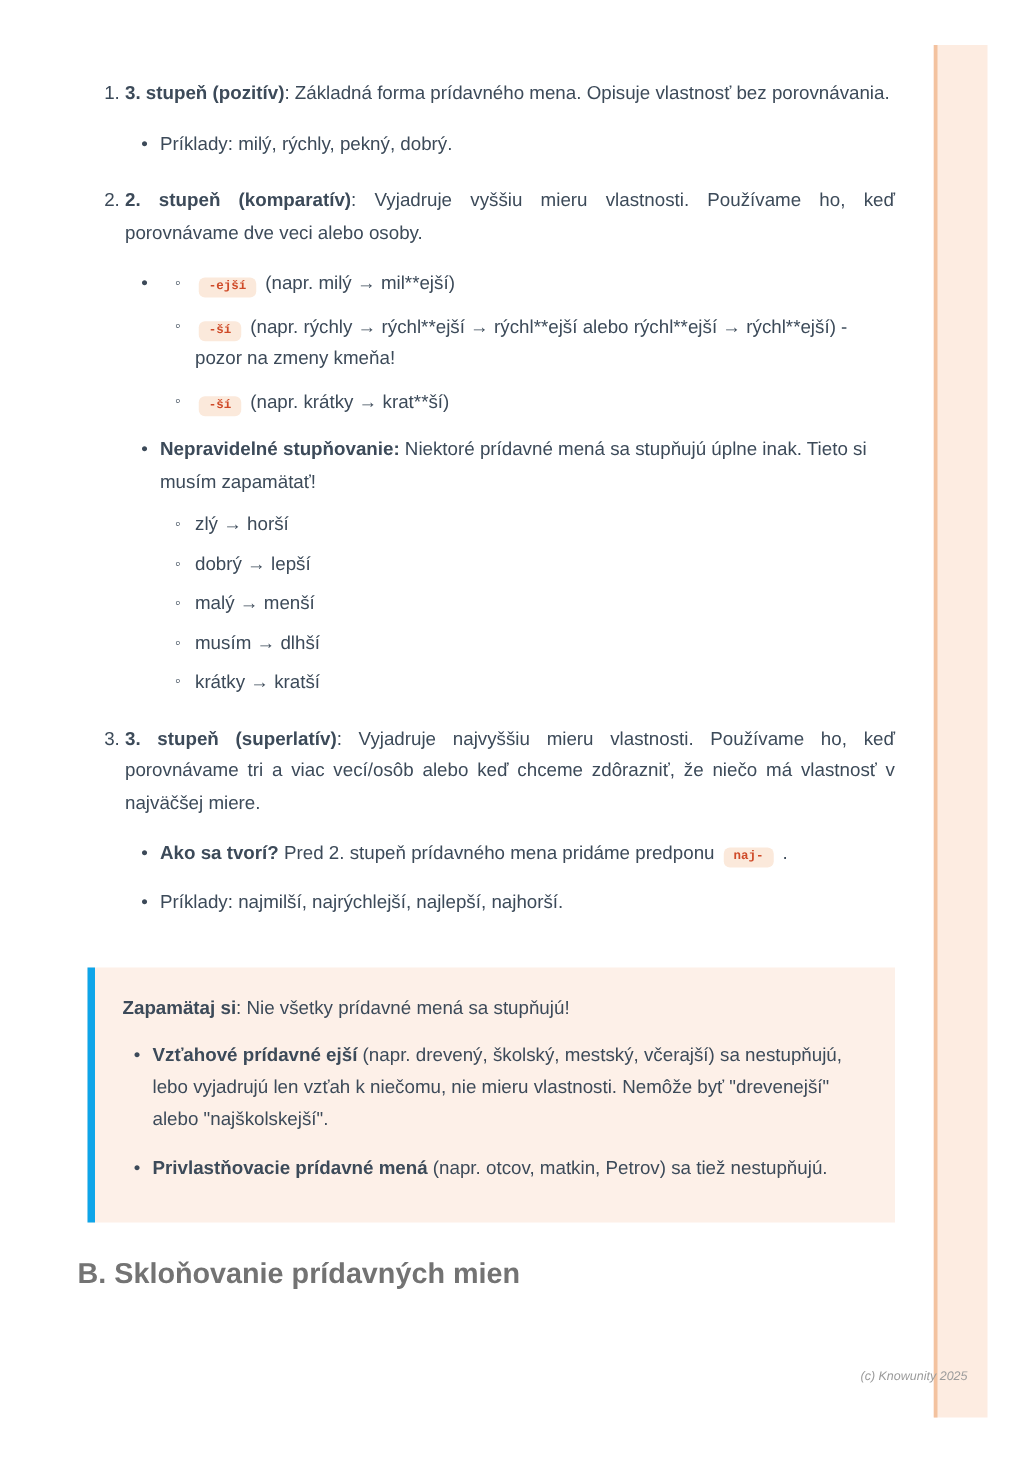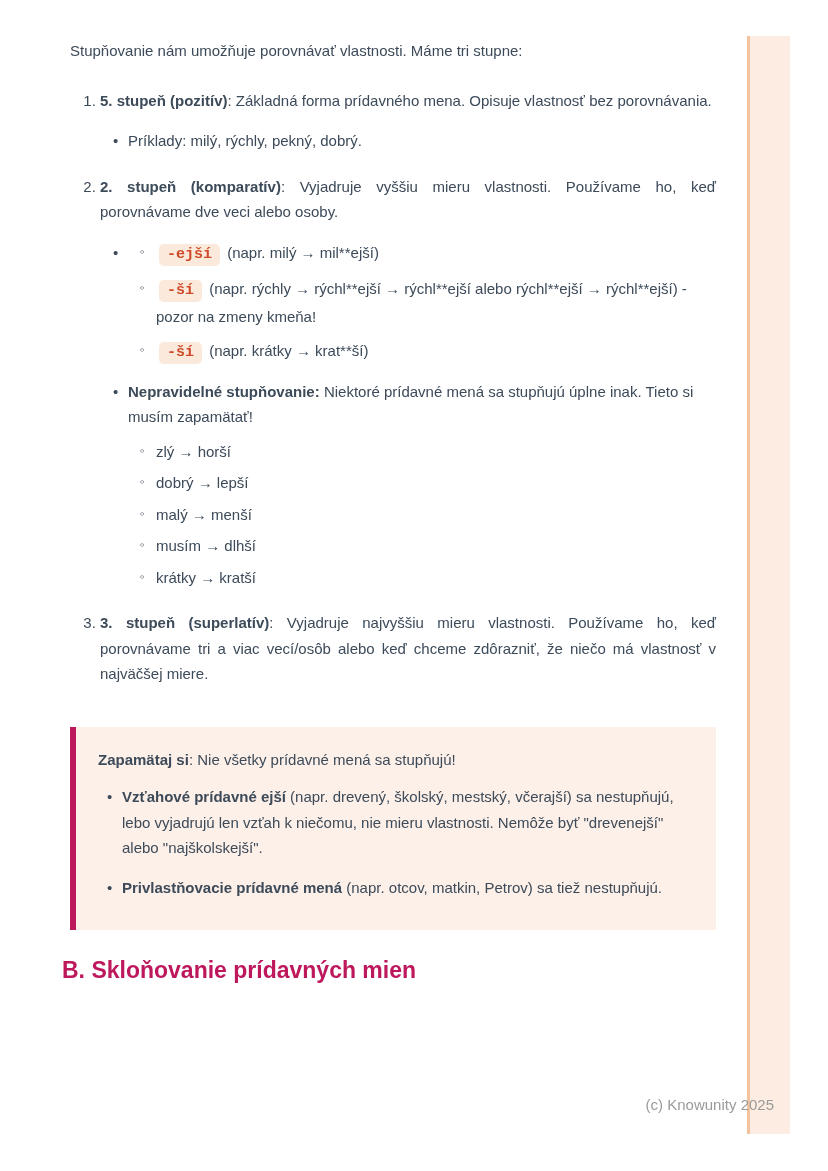--- a/index.html
+++ b/index.html
@@ -32,65 +32,64 @@
   ul.l2 > li::before {
     content:"\25E6"; position:absolute; left:-16px; top:1px; font-size:13px; color:#3c4a59;
   }
   ul.irregular > li { margin-bottom:6px; }
 
   .s-n { font-style:normal; }
   .s-b { font-weight:bold; }
   .s-i { }
   .s-c {
     font-family:"Liberation Mono","DejaVu Sans Mono",monospace;
-    font-size:15px; font-weight:bold;
+    font-size:10px; font-weight:bold;
     color:#cf4a28; background:#fbe9db;
     padding:2px 8px 3px 8px; border-radius:5px;
     margin:0 3px; white-space:nowrap;
   }
 
   .callout {
     margin-top:40px;
     background:#fdf0e8;
-    border-left:6px solid #be185d;
+    border-left:6px solid #0ea5e9;
     padding:20px 26px 16px 22px;
   }
   .callout ul { margin-top:12px; padding-left:24px; }
   .callout ul > li { margin-bottom:14px; }
 
   .section-heading {
-    color:#be185d; font-size:23px; font-weight:bold;
+    color:#737373; font-size:23px; font-weight:bold;
     margin:26px 0 0 -8px; line-height:1.3;
   }
 
   .stripe {
     position:absolute; left:747px; top:36px;
     width:40px; height:1098px;
     background:#fdece1;
     border-left:3px solid #f3c29f;
     z-index:1;
   }
   .footer {
     position:absolute; top:1096px; right:54px;
-    font-size:15px; color:#9b9b9b; z-index:2;
+    font-size:10px; color:#9b9b9b; z-index:2;font-style:italic;
   }
 </style>
 </head>
 <body>
 
 <div class="stripe"></div>
 
 <div class="content">
 
-  <p class="para"><span class="s-n">Stupňovanie nám umožňuje porovnávať vlastnosti. Máme tri stupne:</span></p>
 
   <ol class="main-list">
 
     <li>
-      <p class="just"><span class="s-b">5. stupeň (pozitív)</span><span class="s-n">: Základná forma prídavného mena. Opisuje vlastnosť bez porovnávania.</span></p>
+      <p class="just"><span class="s-b">3. stupeň (pozitív)</span><span class="s-n">: Základná forma prídavného mena. Opisuje vlastnosť bez porovnávania.</span></p>
       <ul class="l1">
         <li>
           <p><span class="s-i">Príklady: milý, rýchly, pekný, dobrý.</span></p>
         </li>
       </ul>
     </li>
 
     <li>
       <p class="just"><span class="s-b">2. stupeň (komparatív)</span><span class="s-n">: Vyjadruje vyššiu mieru vlastnosti. Používame ho, keď porovnávame dve veci alebo osoby.</span></p>
       <ul class="l1">
@@ -125,20 +124,28 @@
             <li>
                 <p><span class="s-i">krátky → kratší</span></p>
               </li>
           </ul>
         </li>
       </ul>
     </li>
 
     <li>
       <p class="just"><span class="s-b">3. stupeň (superlatív)</span><span class="s-n">: Vyjadruje najvyššiu mieru vlastnosti. Používame ho, keď porovnávame tri a viac vecí/osôb alebo keď chceme zdôrazniť, že niečo má vlastnosť v najväčšej miere.</span></p>
+      <ul class="l1">
+        <li>
+          <p><span class="s-b">Ako sa tvorí?</span><span class="s-n"> Pred 2. stupeň prídavného mena pridáme predponu </span><span class="s-c">naj-</span><span class="s-n"> .</span></p>
+        </li>
+        <li>
+          <p><span class="s-i">Príklady: najmilší, najrýchlejší, najlepší, najhorší.</span></p>
+        </li>
+      </ul>
     </li>
 
   </ol>
 
   <div class="callout">
     <p><span class="s-b">Zapamätaj si</span><span class="s-n">: Nie všetky prídavné mená sa stupňujú!</span></p>
     <ul class="l1">
       <li>
         <p><span class="s-b">Vzťahové prídavné ejší</span><span class="s-n"> (napr. </span><span class="s-i">drevený, školský, mestský, včerajší</span><span class="s-n">) sa nestupňujú, lebo vyjadrujú len vzťah k niečomu, nie mieru vlastnosti. Nemôže byť "drevenejší" alebo "najškolskejší".</span></p>
       </li>

